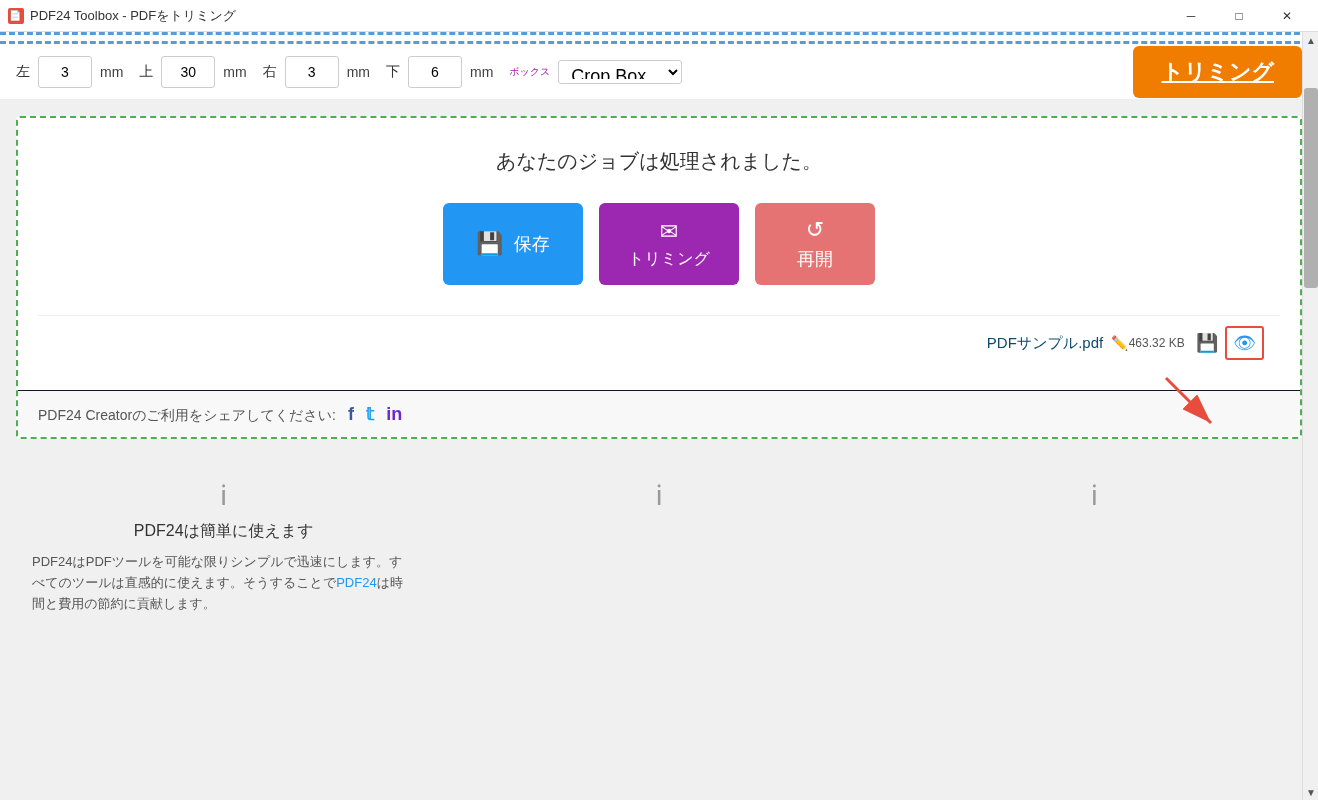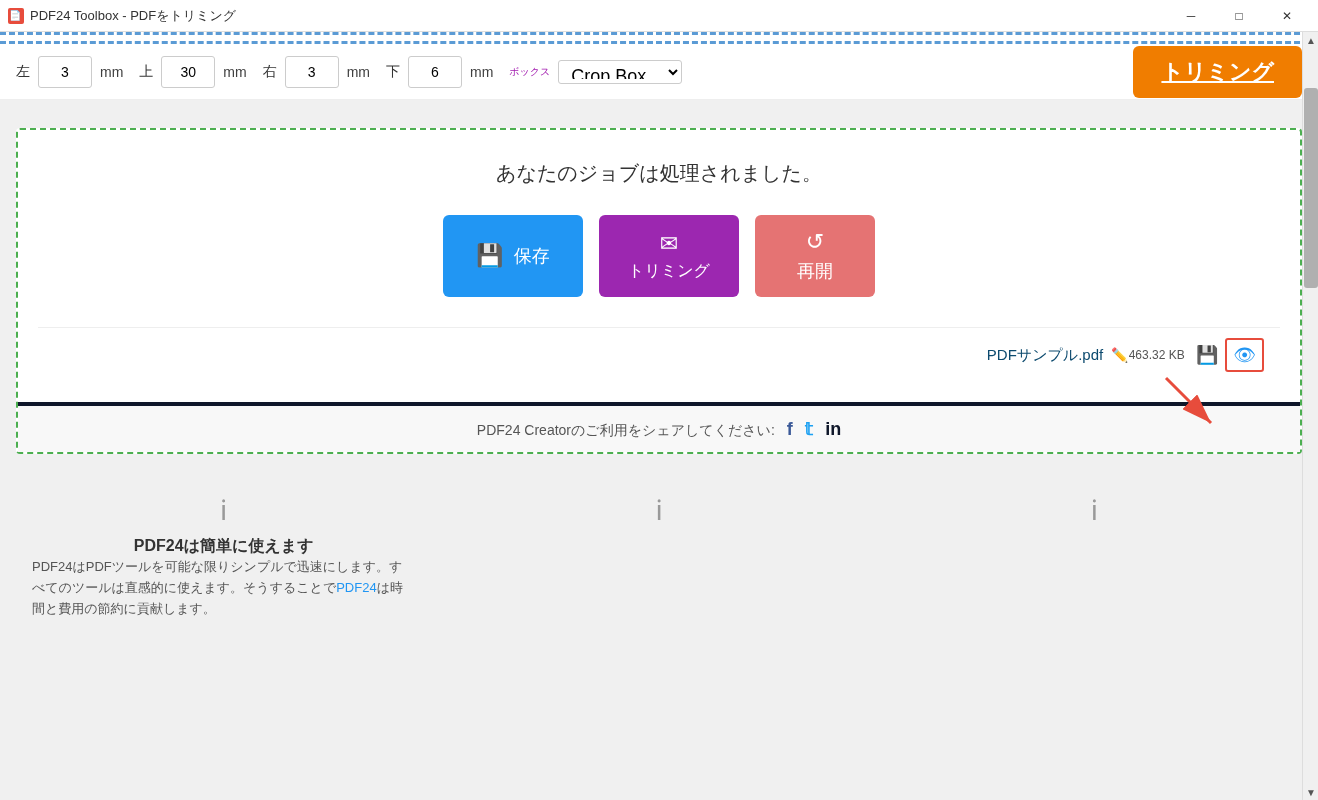--- a/index.html
+++ b/index.html
@@ -118,21 +118,21 @@
       padding: 10px 28px;
       font-size: 22px;
       font-weight: bold;
       cursor: pointer;
       height: 52px;
       text-decoration: underline;
     }
 
     
     .main-content {
-      padding: 28px 16px 16px 16px;
+      padding: 16px 16px 16px 16px;
       background: #f0f0f0;
       height: calc(800px - 32px - 12px - 56px);
       overflow-y: auto;
       position: relative;
     }
 
     
     .result-card {
       border: 2px dashed #4caf50;
       border-radius: 4px;
@@ -235,55 +235,56 @@
       cursor: pointer;
       border: 2px solid #e74c3c;
       padding: 4px 6px;
       border-radius: 3px;
     }
 
     
     .share-row {
       background: #f8f8f8;
       padding: 12px 20px;
-      text-align: center;
-      border-top: 4px solid #0f172a;
+      text-align: left;
+      border-top: 1px solid #0f172a;
       font-size: 14px;
       color: #555;
     }
     .share-icons {
       display: inline-flex;
       gap: 12px;
       margin-left: 8px;
       align-items: center;
     }
     .share-icon-fb { color: #3b5998; font-size: 18px; font-weight: bold; cursor: pointer; }
     .share-icon-tw { color: #1da1f2; font-size: 18px; font-weight: bold; cursor: pointer; }
-    .share-icon-li { color: #0f172a; font-size: 18px; font-weight: bold; cursor: pointer; }
+    .share-icon-li { color: #6d28d9; font-size: 18px; font-weight: bold; cursor: pointer; }
 
     
     .info-sections {
       display: flex;
       gap: 20px;
       margin-top: 8px;
     }
     .info-section {
       flex: 1;
       text-align: center;
       padding: 16px;
     }
     .info-icon {
       font-size: 28px;
       color: #999;
       margin-bottom: 8px;
     }
     .info-title {
       font-size: 16px;
-      font-weight: bold;
+      font-weight: normal;
       color: #333;
+      margin-bottom: 10px;
     }
     .info-text {
       font-size: 13px;
       color: #555;
       line-height: 1.6;
       text-align: left;
     }
     .info-text a {
       color: #2196f3;
       text-decoration: none;

